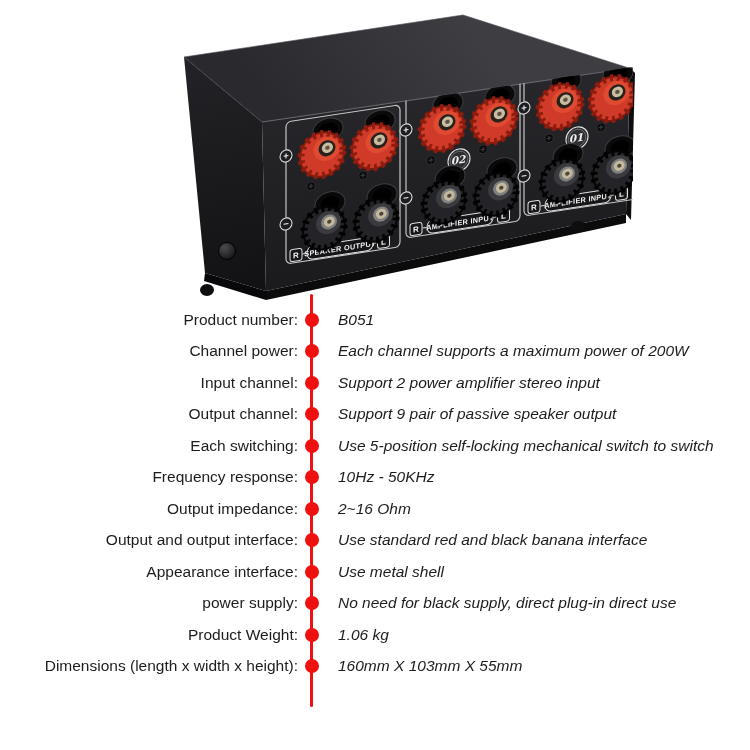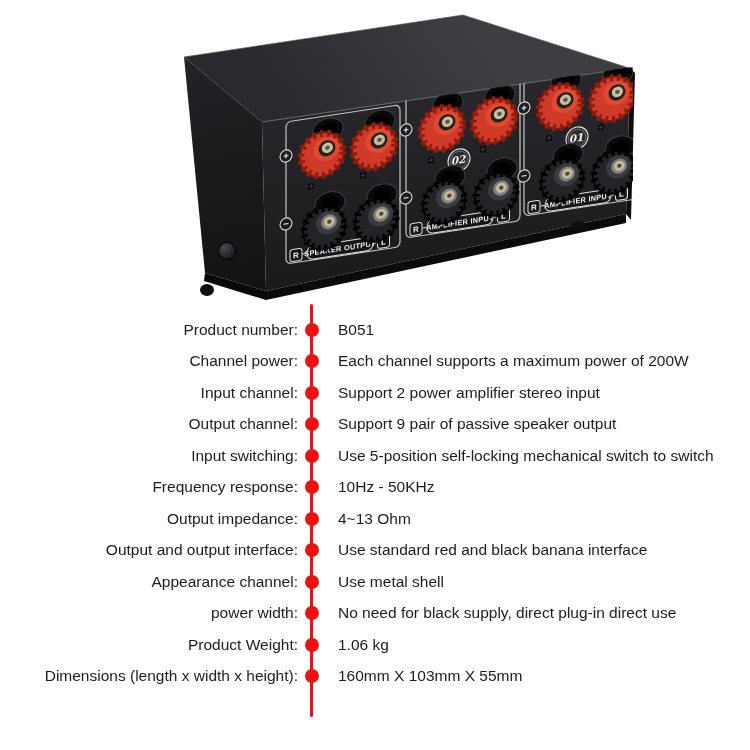--- a/index.html
+++ b/index.html
@@ -14,27 +14,27 @@
   .marker{fill:#1d1d20;stroke:#dedede;stroke-width:1.1}
   .mark-t{fill:#ededed;font-size:9.5px;font-weight:bold;text-anchor:middle;font-family:"Liberation Sans",sans-serif}
   .numring{fill:rgba(255,255,255,0.05);stroke:#e3e3e3;stroke-width:1.1}
   .numring2{fill:none;stroke:#cfcfcf;stroke-width:.5;opacity:.7}
   .num{fill:#f2f2f2;font-size:10.5px;font-style:italic;font-weight:bold;text-anchor:middle;font-family:"DejaVu Serif",serif}
   .tag{fill:rgba(0,0,0,0.25);stroke:#e2e2e2;stroke-width:1}
   .tag-t{fill:#f0f0f0;font-size:8px;font-weight:bold;text-anchor:middle;font-family:"Liberation Sans",sans-serif}
   .lab-t{fill:#f0f0f0;font-size:7.3px;font-weight:bold;text-anchor:middle;letter-spacing:.3px;font-family:"Liberation Sans",sans-serif}
   .wl{stroke:#e2e2e2;stroke-width:1}
   
-  .specs{position:absolute;left:0;top:303px;width:750px;height:420px;}
+  .specs{position:absolute;left:0;top:293px;width:750px;height:420px;}
   .redline{position:absolute;left:310px;top:1px;width:3px;height:413px;background:var(--accent);border-radius:2px;}
   .rows{position:relative;padding-top:11px;}
   .spec-row{display:grid;grid-template-columns:298px 27px 425px;align-items:center;height:31.5px;}
   .spec-row .lbl{text-align:right;font-size:15.5px;color:#1c1c1c;white-space:nowrap;}
   .spec-row .dot{width:14px;height:14px;border-radius:50%;background:var(--accent);margin:0 auto;}
-  .spec-row .val{padding-left:13px;font-size:15.5px;color:#1c1c1c;white-space:nowrap;}
+  .spec-row .val{padding-left:13px;font-size:15.5px;color:#1c1c1c;white-space:nowrap;font-style:italic;}
 </style>
 </head>
 <body>
 
 <div class="stage">
 
   <svg class="device" width="750" height="310" viewBox="0 0 750 310" role="img">
     <defs>
       <linearGradient id="gTop" x1="460" y1="15" x2="290" y2="135" gradientUnits="userSpaceOnUse">
         <stop offset="0" stop-color="#3d3d42"></stop>
@@ -232,61 +232,61 @@
 
   <div class="spec-row">
     <div class="lbl">Output channel:</div>
     <div>
             <div class="dot"></div>
           </div>
     <div class="val">Support 9 pair of passive speaker output</div>
   </div>
 
   <div class="spec-row">
-    <div class="lbl">Input switching:</div>
+    <div class="lbl">Each switching:</div>
     <div>
             <div class="dot"></div>
           </div>
     <div class="val">Use 5-position self-locking mechanical switch to switch</div>
   </div>
 
   <div class="spec-row">
     <div class="lbl">Frequency response:</div>
     <div>
             <div class="dot"></div>
           </div>
     <div class="val">10Hz - 50KHz</div>
   </div>
 
   <div class="spec-row">
     <div class="lbl">Output impedance:</div>
     <div>
             <div class="dot"></div>
           </div>
-    <div class="val">4~13 Ohm</div>
+    <div class="val">2~16 Ohm</div>
   </div>
 
   <div class="spec-row">
     <div class="lbl">Output and output interface:</div>
     <div>
             <div class="dot"></div>
           </div>
     <div class="val">Use standard red and black banana interface</div>
   </div>
 
   <div class="spec-row">
-    <div class="lbl">Appearance channel:</div>
+    <div class="lbl">Appearance interface:</div>
     <div>
             <div class="dot"></div>
           </div>
     <div class="val">Use metal shell</div>
   </div>
 
   <div class="spec-row">
-    <div class="lbl">power width:</div>
+    <div class="lbl">power supply:</div>
     <div>
             <div class="dot"></div>
           </div>
     <div class="val">No need for black supply, direct plug-in direct use</div>
   </div>
 
   <div class="spec-row">
     <div class="lbl">Product Weight:</div>
     <div>
             <div class="dot"></div>

